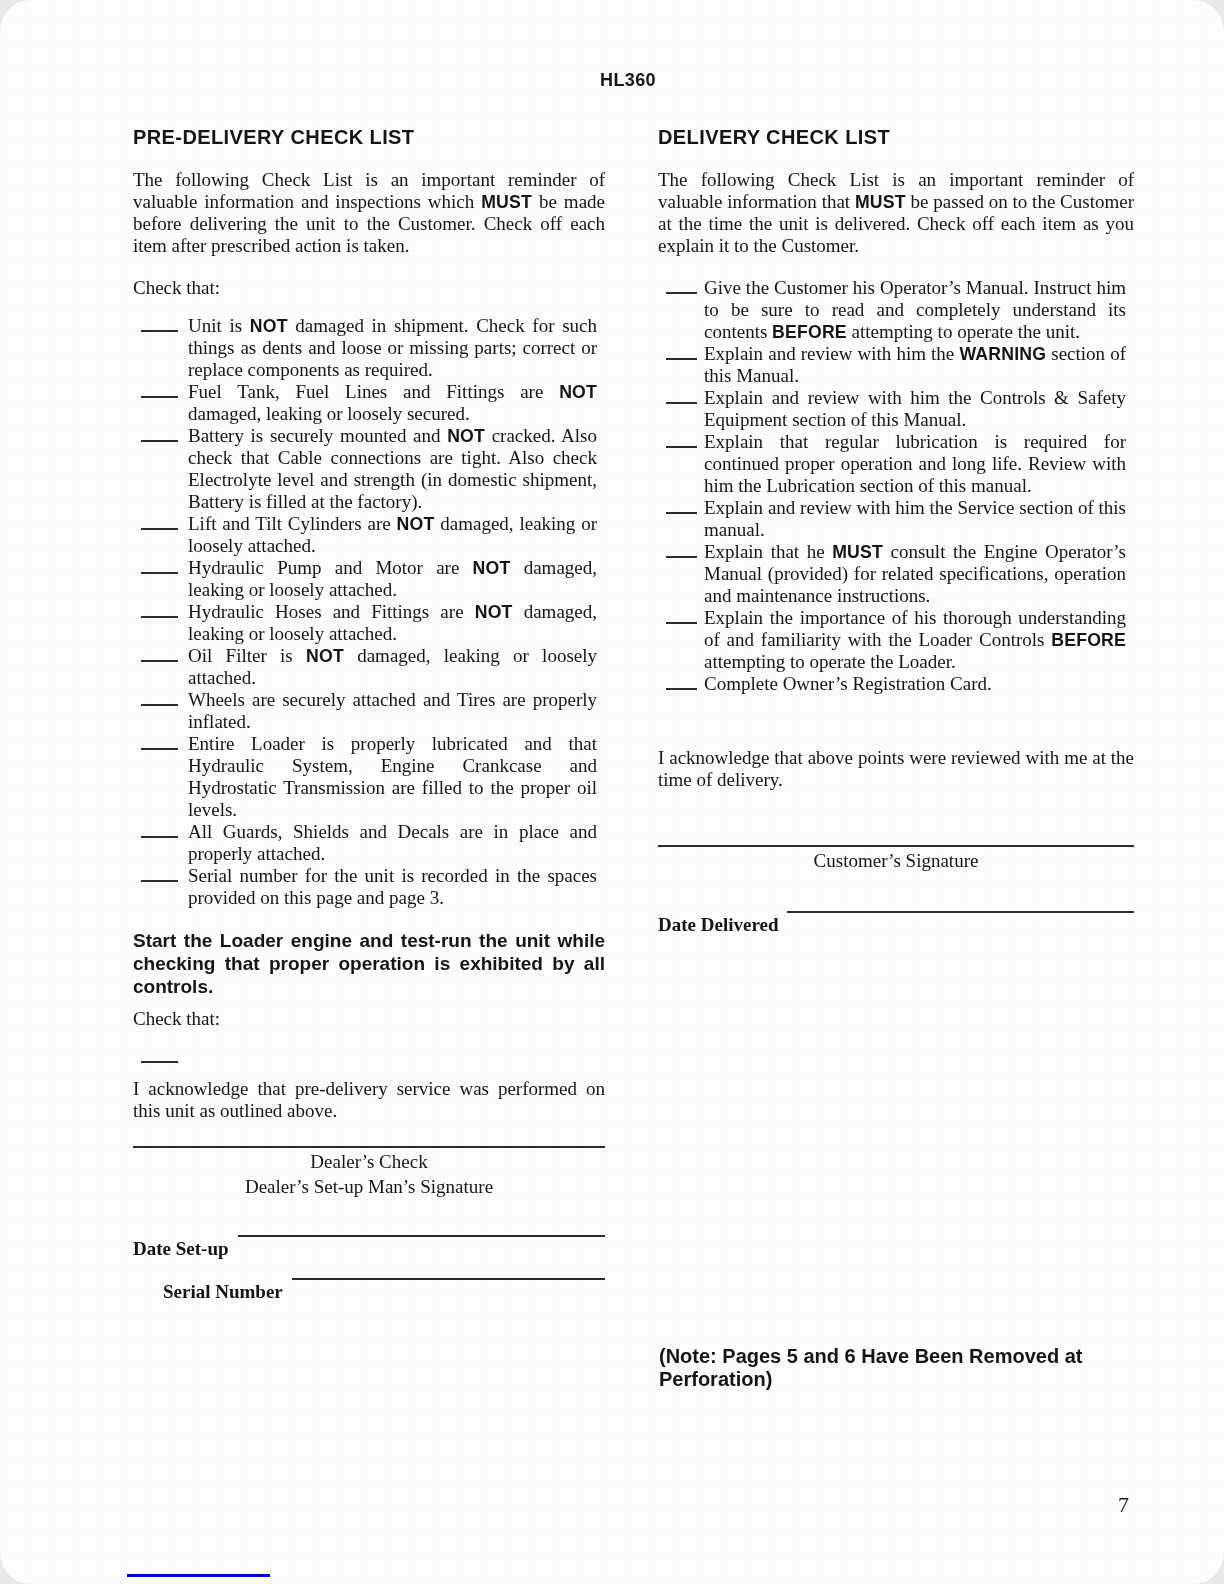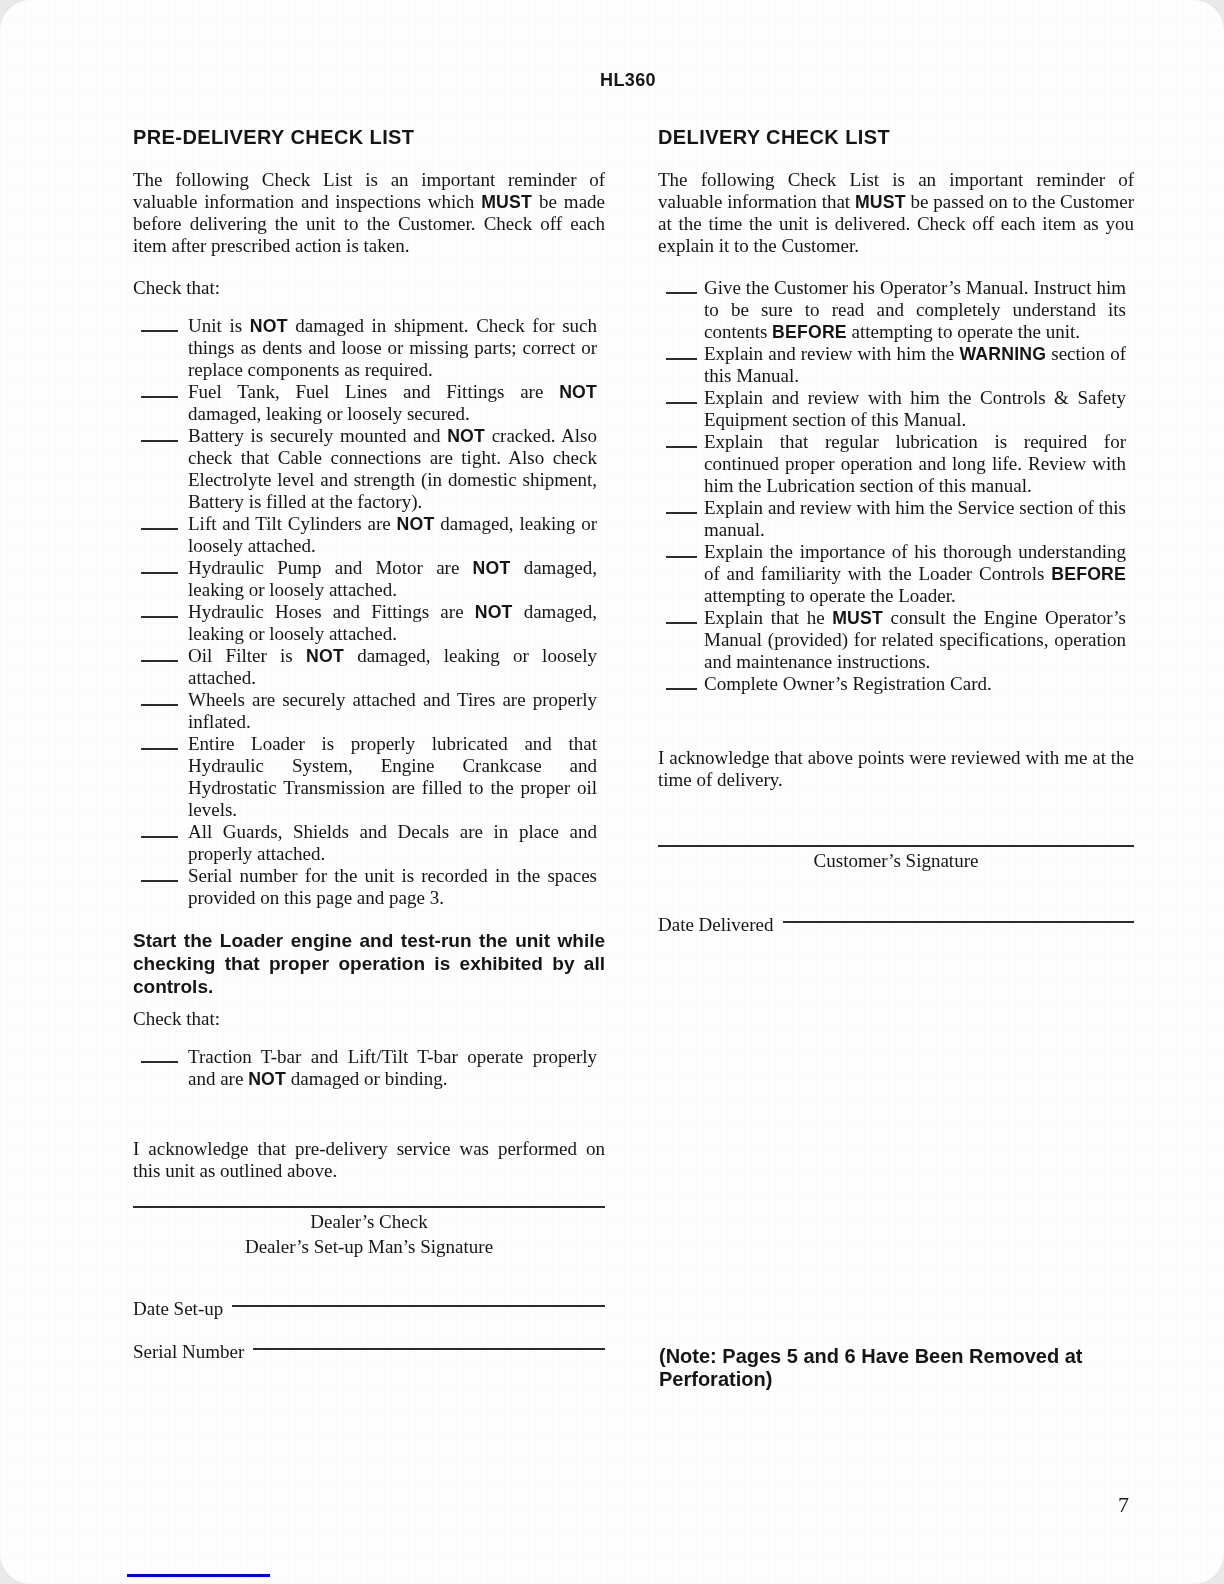--- a/index.html
+++ b/index.html
@@ -25,26 +25,26 @@
   .blank{position:absolute;left:0;top:15px;width:37px;height:0;border-bottom:2px solid #2c2c2c;}
   .col-right .blank{width:31px;}
   .bs{font-family:"Liberation Sans", sans-serif;font-weight:700;font-size:.93em;
     letter-spacing:.2px;line-height:1;}
   .engine-note{font:700 19px/23px "Liberation Sans", sans-serif;text-align:justify;
     margin:20px 0 10px;}
   .check-that-2{margin:0 0 16px;}
   .ack{text-align:justify;margin:48px 0 0;}
   .sig-rule{height:0;border-bottom:2px solid #2c2c2c;margin-top:24px;}
   .sig-caption{text-align:center;margin:3px 0 0;}
-  .flex-row{display:flex;align-items:center;}
+  .flex-row{display:flex;align-items:flex-start;font-weight:bold;}
   .flex-row .rule{flex:1;height:0;border-bottom:2px solid #2c2c2c;margin-left:9px;
     transform:translateY(-3px);}
   .by-row{margin-top:56px;}
   .date-setup-row{margin-top:40px;}
-  .serial-row{margin-top:21px;}
+  .serial-row{margin-top:21px;margin-left:30px;}
   .col-right .sig-rule{margin-top:54px;}
   .date-delivered-row{margin-top:42px;}
   .col-right .ack{margin-top:52px;}
   .note-block{position:absolute;left:659px;top:1345px;width:480px;
     font:700 20px/23px "Liberation Sans", sans-serif;}
   .page-num{position:absolute;left:1118px;top:1492px;font-size:22px;}
   .blue-mark{position:absolute;left:127px;top:1574px;width:143px;height:3px;background:#0000cf;}
 </style>
 </head>
 <body>
@@ -116,21 +116,20 @@
         </div>
       </div>
 
     <p class="engine-note">Start the Loader engine and test-run the unit while checking that proper operation is exhibited by all controls.</p>
     <p class="check-that-2">Check that:</p>
 
     <div class="checklist">
 
         <div class="check-item">
           <span class="blank"></span>
-          <span class="check-text">Traction T-bar and Lift/Tilt T-bar operate properly and are <b class="bs">NOT</b> damaged or binding.</span>
         </div>
       </div>
 
     <p class="ack">I acknowledge that pre-delivery service was performed on this unit as outlined above.</p>
 
     <div class="sig-rule"></div>
     <p class="sig-caption">Dealer’s Check</p>
 
     <p class="sig-caption">Dealer’s Set-up Man’s Signature</p>
 
@@ -171,26 +170,26 @@
           <span class="check-text">Explain that regular lubrication is required for continued proper operation and long life. Review with him the Lubrication section of this manual.</span>
         </div>
 
         <div class="check-item">
           <span class="blank"></span>
           <span class="check-text">Explain and review with him the Service section of this manual.</span>
         </div>
 
         <div class="check-item">
           <span class="blank"></span>
+          <span class="check-text">Explain that he <b class="bs">MUST</b> consult the Engine Operator’s Manual (provided) for related specifications, operation and maintenance instructions.</span>
+        </div>
+
+        <div class="check-item">
+          <span class="blank"></span>
           <span class="check-text">Explain the importance of his thorough understanding of and familiarity with the Loader Controls <b class="bs">BEFORE</b> attempting to operate the Loader.</span>
-        </div>
-
-        <div class="check-item">
-          <span class="blank"></span>
-          <span class="check-text">Explain that he <b class="bs">MUST</b> consult the Engine Operator’s Manual (provided) for related specifications, operation and maintenance instructions.</span>
         </div>
 
         <div class="check-item">
           <span class="blank"></span>
           <span class="check-text">Complete Owner’s Registration Card.</span>
         </div>
       </div>
 
     <p class="ack">I acknowledge that above points were reviewed with me at the time of delivery.</p>
 

